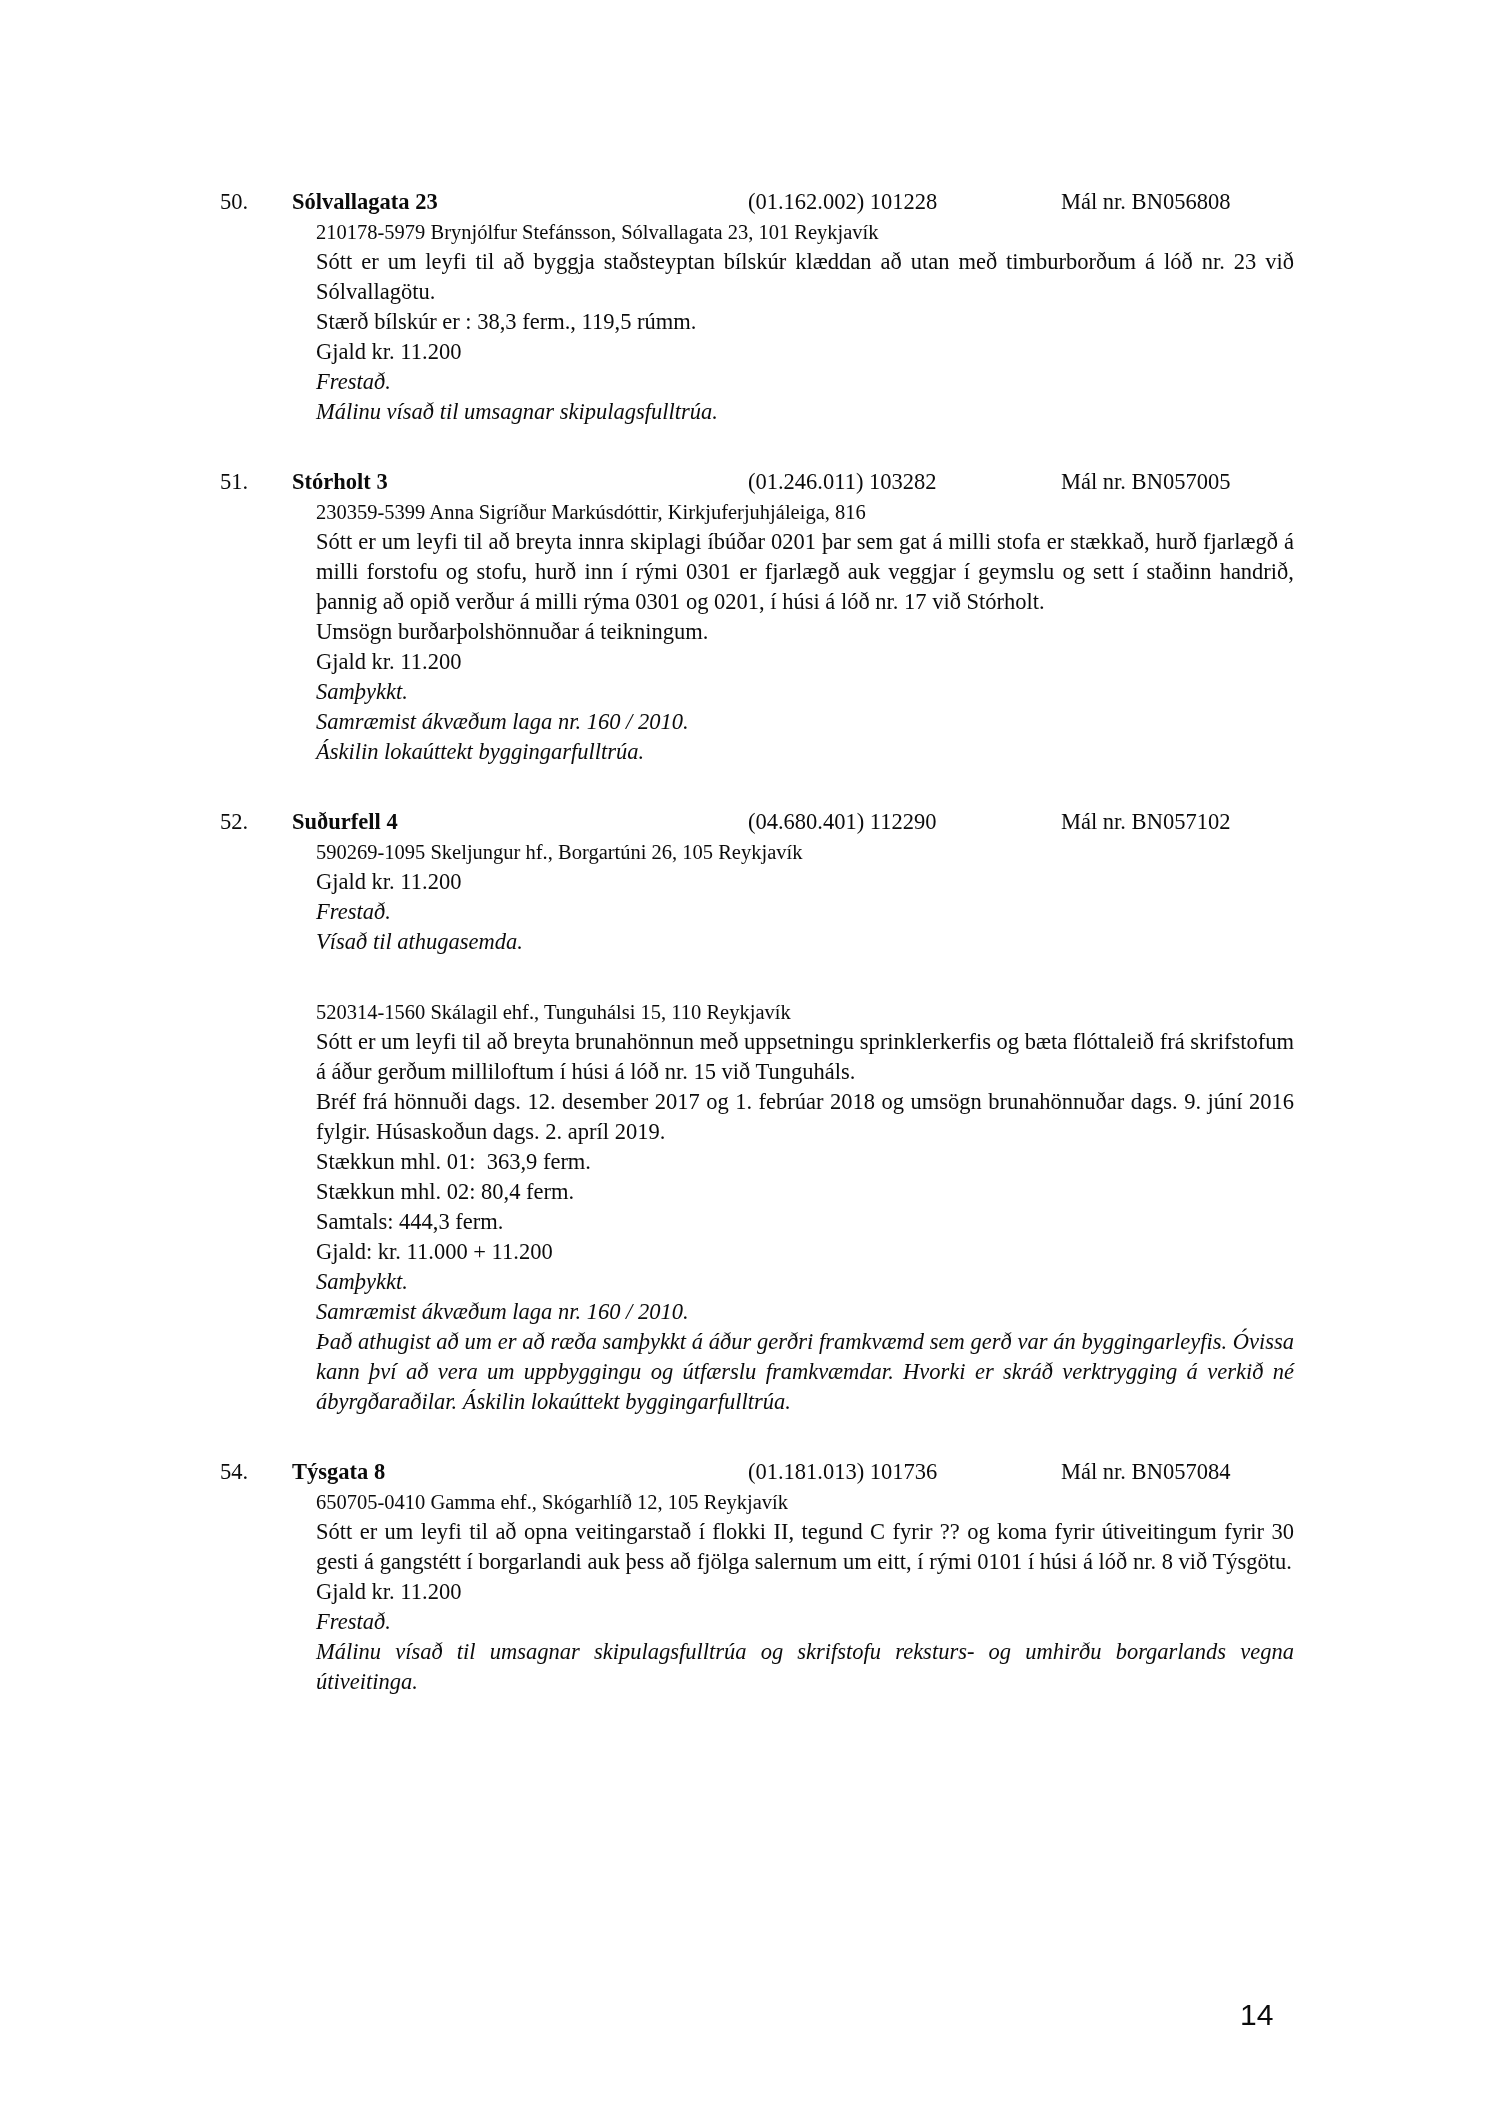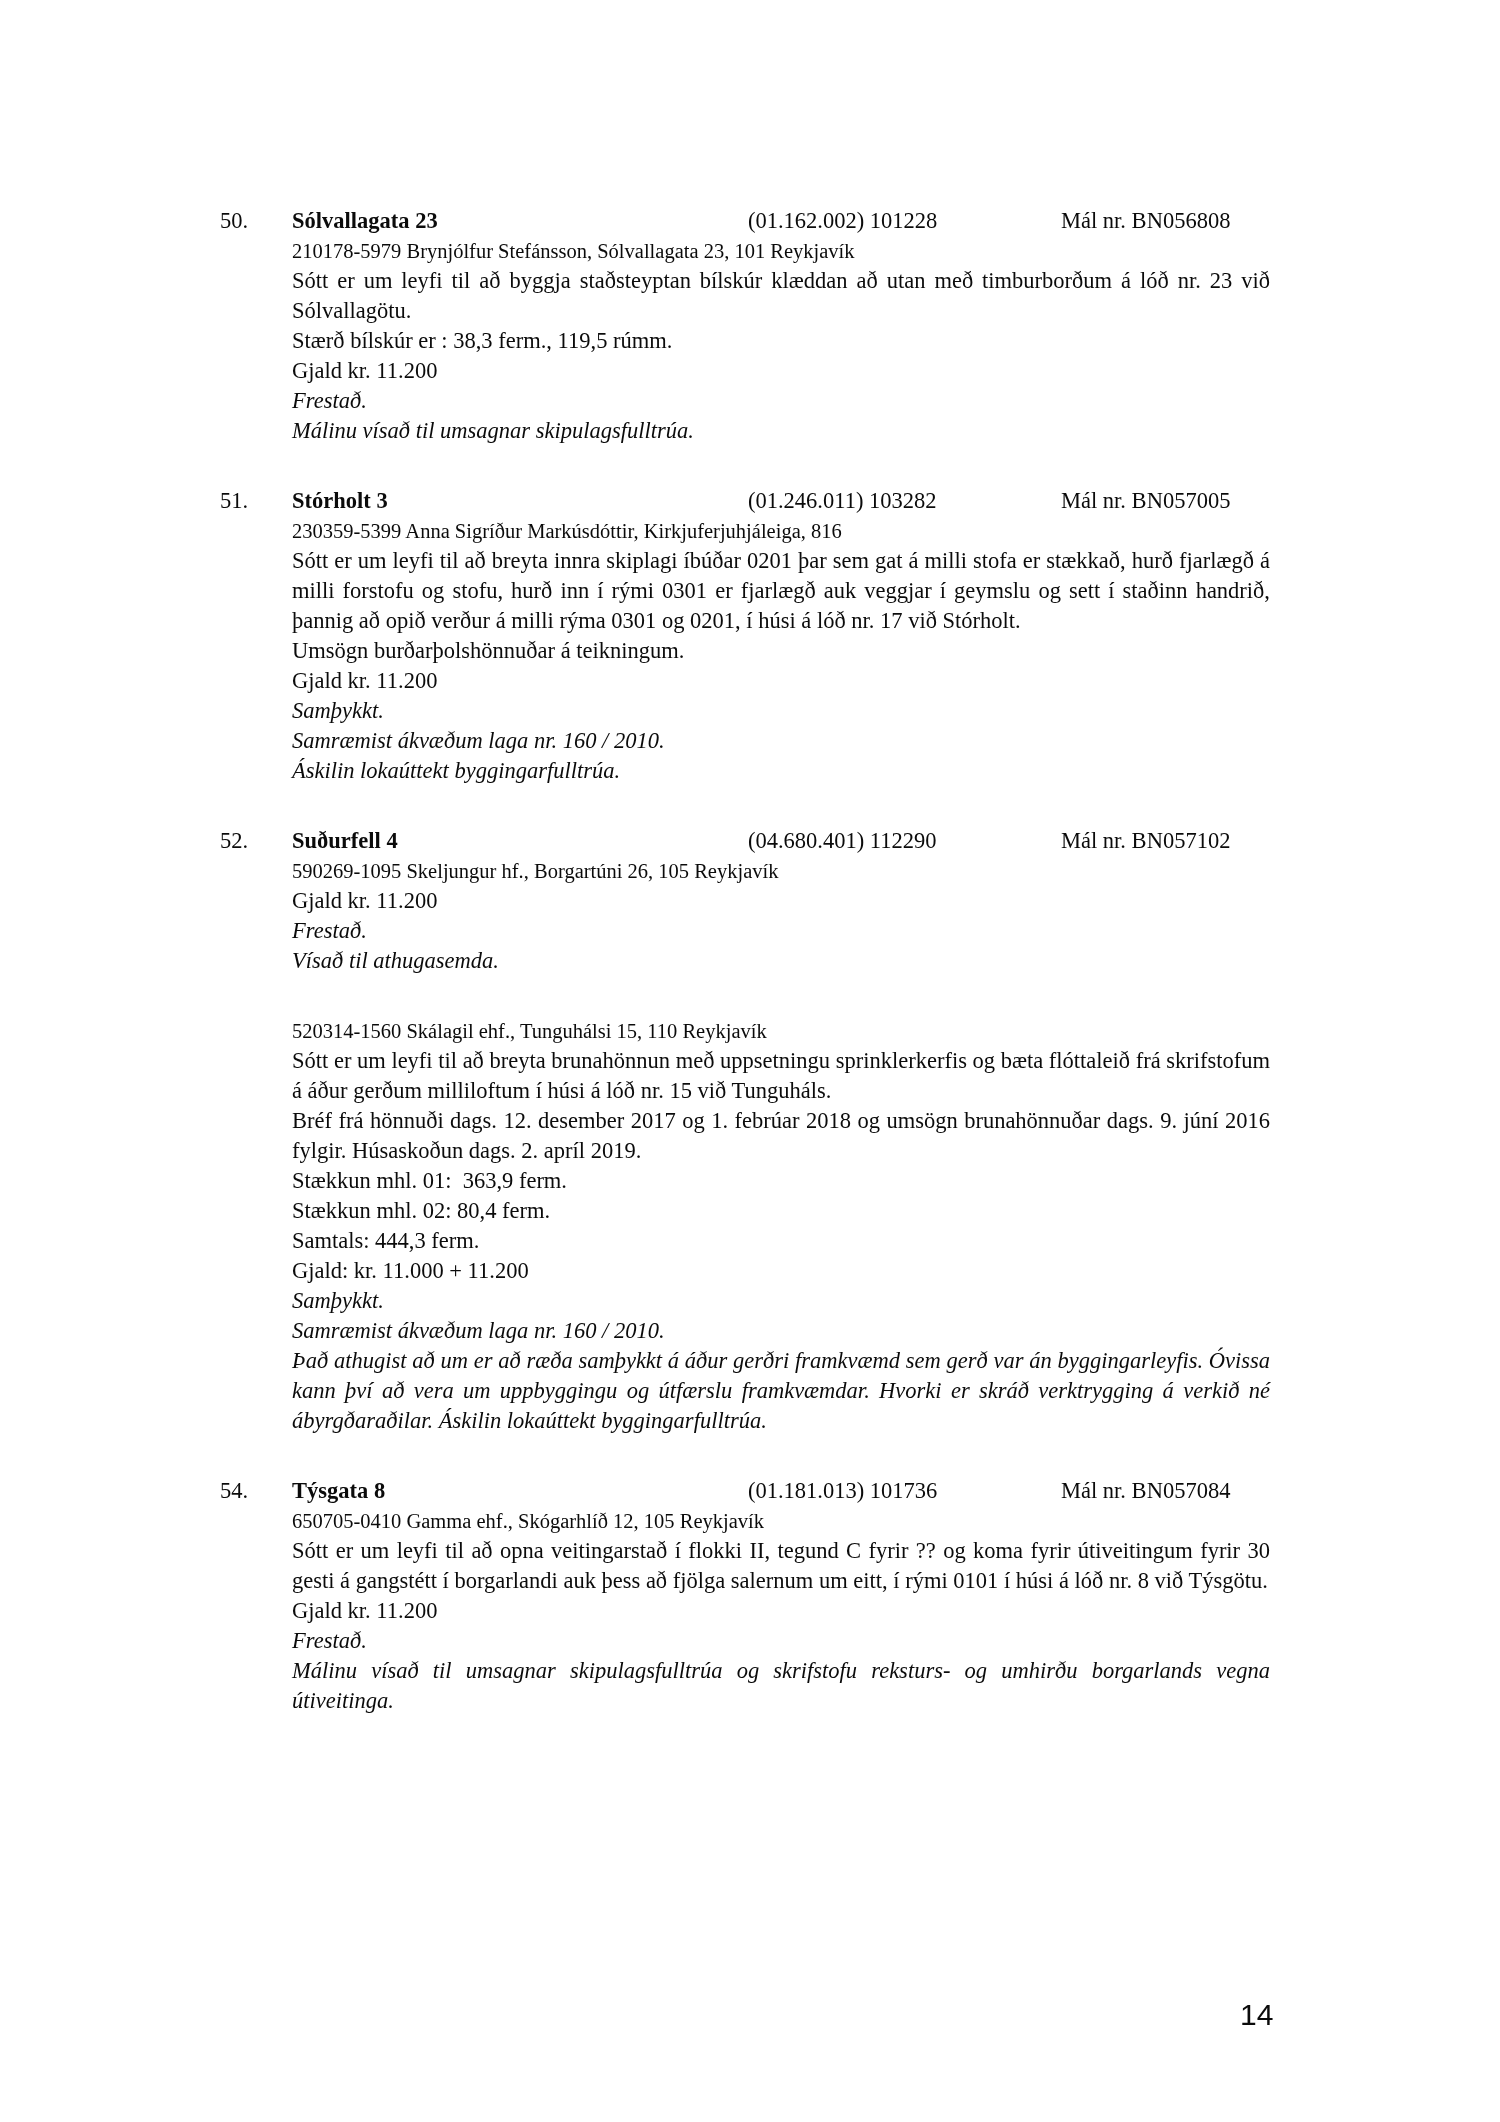--- a/index.html
+++ b/index.html
@@ -19,27 +19,26 @@
     top: 187px;
     width: 1050px;
   }
   .item { margin-bottom: 40px; }
   .item-header {
     position: relative;
     height: 30px;
     font-size: 22.5px;
     line-height: 30px;
     white-space: nowrap;
-    margin-top: 19px;
   }
   .item-header .num   { position: absolute; left: 0; }
   .item-header .title { position: absolute; left: 72px; font-weight: 700; }
   .item-header .ref   { position: absolute; left: 528px; }
   .item-header .case  { position: absolute; left: 841px; }
-  .item-body { margin-left: 72px; width: 978px; }
+  .item-body { margin-left: 96px; width: 978px; }
   .owner {
     font-size: 20.5px;
     line-height: 30px;
     white-space: nowrap;
   }
   .para {
     font-size: 22.5px;
     line-height: 30px;
     text-align: justify;
     white-space: pre-wrap;

